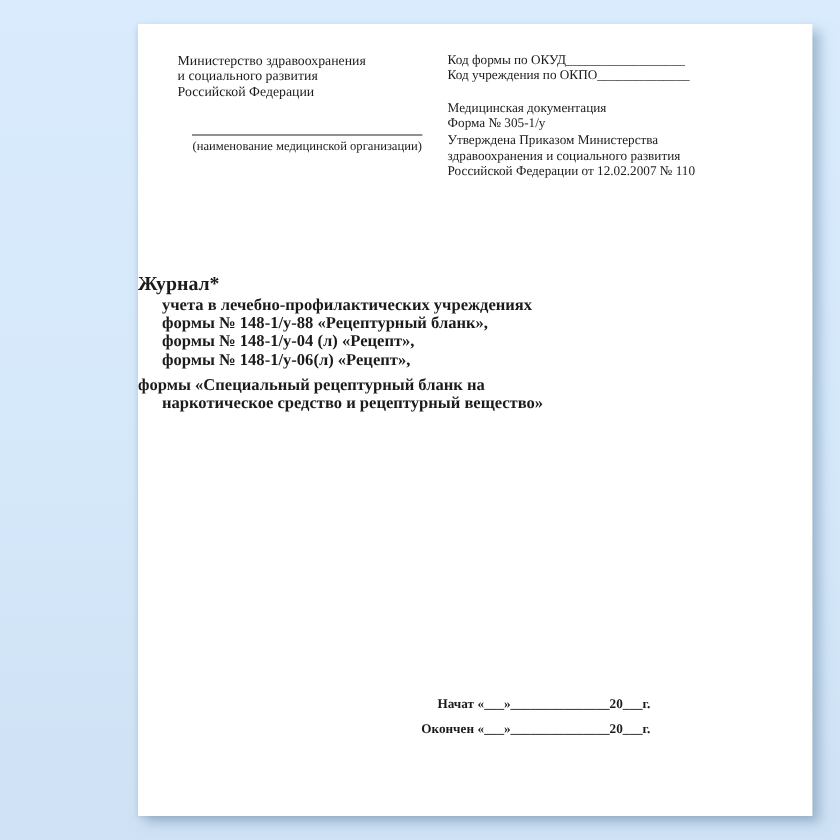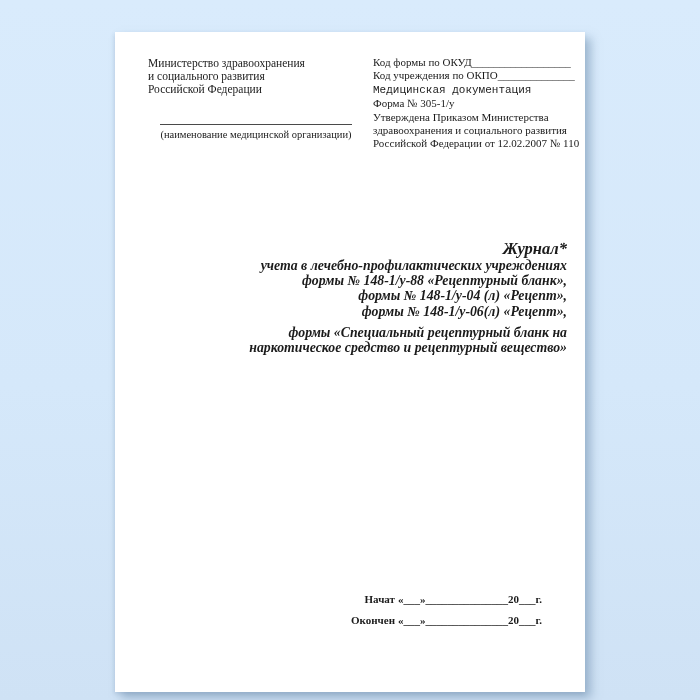--- a/index.html
+++ b/index.html
@@ -7,22 +7,22 @@
     width: 700px;
     height: 700px;
     position: relative;
     overflow: hidden;
     background: linear-gradient(180deg, #d9ebfc 0%, #d5e8fa 55%, #cfe2f5 100%);
     font-family: "Liberation Serif", serif;
   }
   .paper {
     position: absolute;
     left: 115px;
-    top: 32px;
-    width: 470px;
+    top: 20px;
+    width: 562px;
     height: 660px;
     background: #ffffff;
     box-shadow: 6px 6px 9px rgba(106, 138, 169, 0.5),
                 -1px 2px 4px rgba(106, 138, 169, 0.22);
     color: #1b1b1b;
   }
   
   .header-left {
     position: absolute;
     left: 33px;
@@ -51,31 +51,30 @@
   
   .header-right {
     position: absolute;
     left: 258px;
     top: 24px;
     width: 208px;
     font-size: 11px;
     line-height: 13.4px;
     white-space: nowrap;
   }
-  .med-doc { margin-top: 1px; font-family: Liberation Mono, monospace; }
+  .med-doc { margin-top: 13px; }
   .form-no { font-weight: normal; }
   
   .title-block {
     position: absolute;
     left: 0;
     top: 208px;
     width: 452px;
-    text-align: right;
+    text-align: left;
     font-weight: bold;
-    font-style: italic;
   }
   .title-heading {
     font-size: 16.5px;
     line-height: 18px;
   }
   .title-sub {
     font-size: 13.8px;
     line-height: 15.2px;
     padding-left: 20px;
   }

